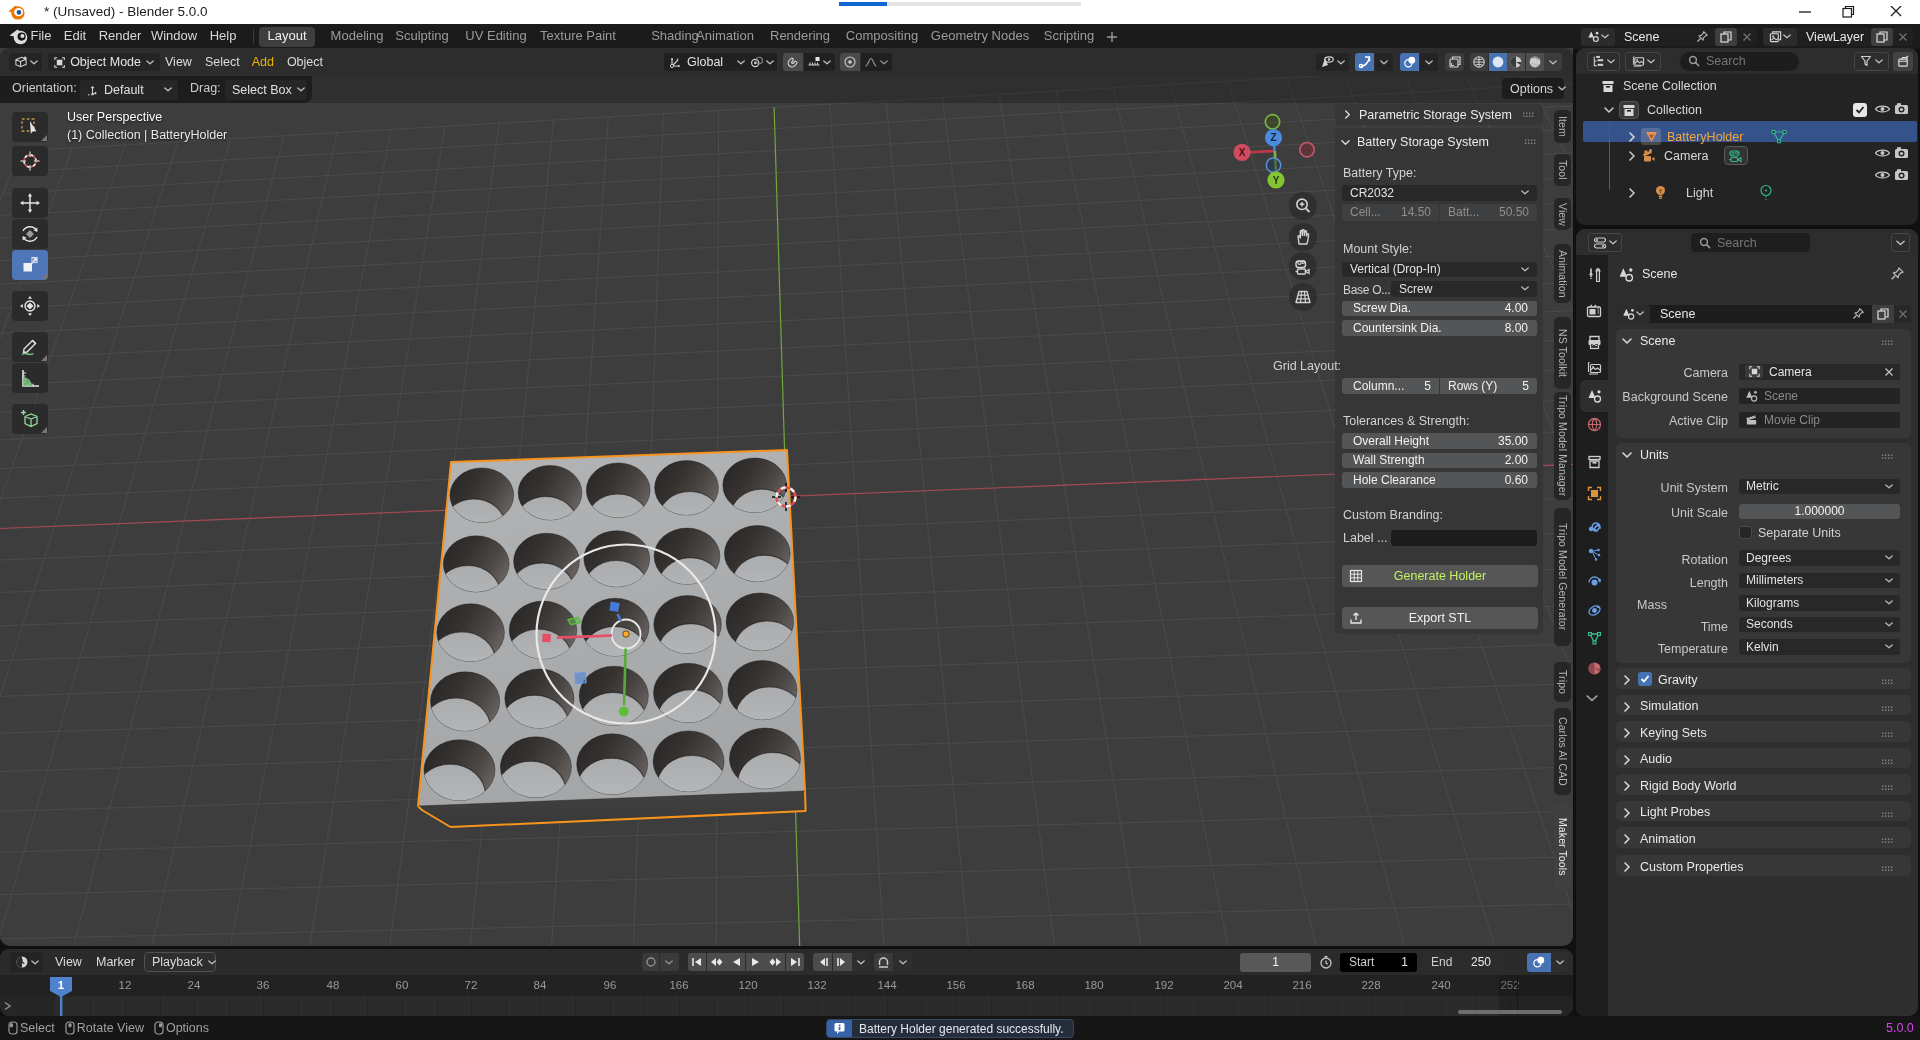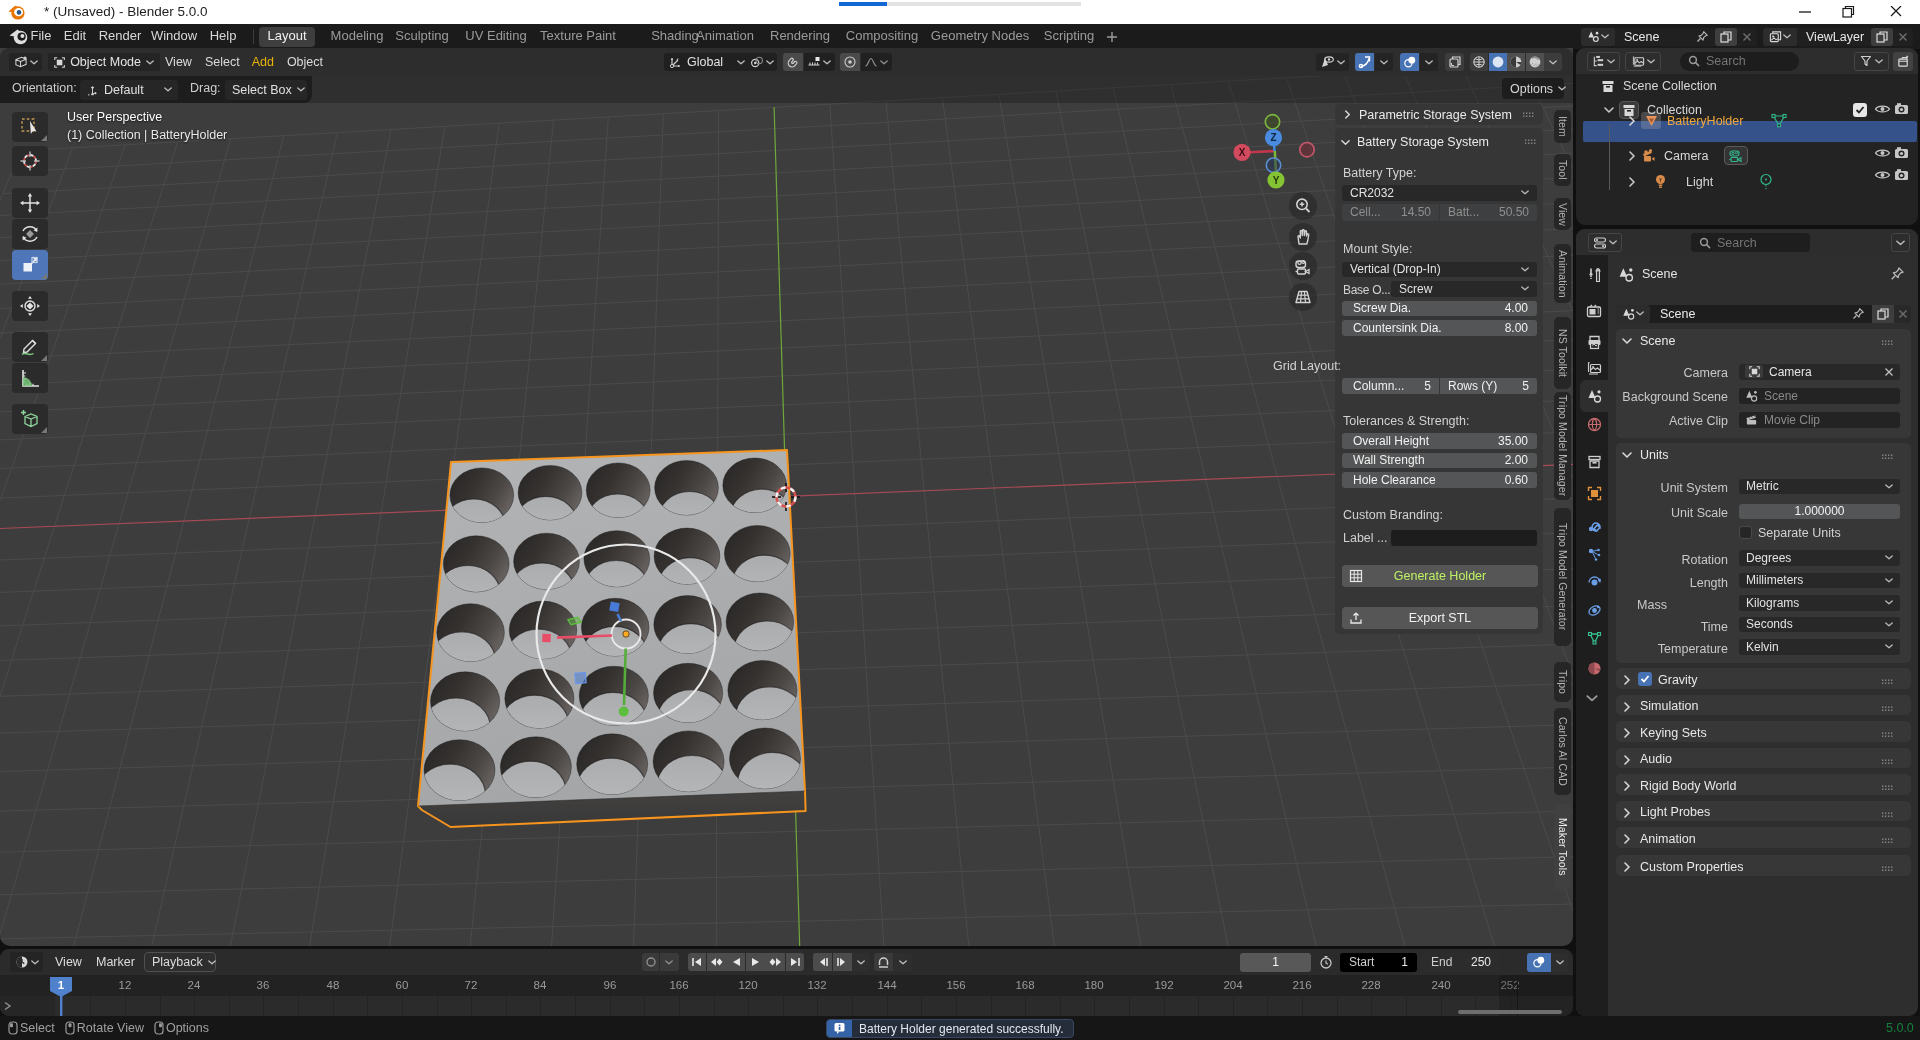--- a/index.html
+++ b/index.html
@@ -916,21 +916,21 @@
         <circle cx="8.5" cy="6" r="2" fill="#c6c6c6"></circle>
       </svg></div>
 <div class="ab" style="left:318px;top:120px"><svg width="15" height="13" viewBox="0 0 15 13">
         <rect x="1" y="3" width="13" height="9" rx="1.5" fill="#c6c6c6"></rect>
         <circle cx="7.5" cy="7.5" r="3" fill="#232323"></circle>
         <circle cx="7.5" cy="7.5" r="1.6" fill="#c6c6c6"></circle>
         <rect x="3" y="1.2" width="4" height="2" fill="#c6c6c6"></rect>
       </svg></div>
 <div class="ab" style="left:7px;top:73px;width:334px;height:21px;background:#35528a;border-radius:2px"></div>
 <div class="ab" style="left:33px;top:76px;width:1px;height:66px;background:#5a5a5a"></div>
-<div class="ab fx" style="left:51px;top:64px;gap:4px">
+<div class="ab fx" style="left:51px;top:80px;gap:4px">
       <svg width="10" height="10" viewBox="0 0 10 10" style="flex:none">
         <path d="M3 1 L7 5 L3 9" fill="none" stroke="#d8d8d8" stroke-width="1.6" stroke-linecap="round" stroke-linejoin="round"></path>
       </svg>
  <div class="fx" style="width:20px;height:17px;background:rgba(190,190,190,0.25);border-radius:3px;justify-content:center">
   <svg width="13" height="12" viewBox="0 0 13 12">
           <path d="M1 1 H12 L6.5 11 Z" fill="#e9935c"></path>
           <path d="M4 3.5 H9 L6.5 8 Z" fill="#a15c2e"></path>
         </svg>
       </div>
  <span style="font-size:12.5px;color:#f2a83c;margin-left:2px">BatteryHolder</span>
@@ -957,21 +957,21 @@
   <svg width="16" height="14" viewBox="0 0 16 14">
           <rect x="2" y="2" width="9" height="5" rx="2.2" fill="none" stroke="#31b58c" stroke-width="1.2"></rect>
           <circle cx="5" cy="4.5" r="1.2" fill="none" stroke="#31b58c" stroke-width="1"></circle>
           <circle cx="8.5" cy="3.8" r="1" fill="none" stroke="#31b58c" stroke-width="1"></circle>
           <rect x="3" y="8.5" width="6.5" height="4" rx="0.8" fill="none" stroke="#31b58c" stroke-width="1.2"></rect>
           <path d="M10 10.5 L13 8.8 V12.4 Z" fill="none" stroke="#31b58c" stroke-width="1.1"></path>
           <path d="M1.2 10.5 H3" stroke="#31b58c" stroke-width="1.1"></path>
         </svg>
       </div>
 </div>
-<div class="ab fx" style="left:51px;top:125px;gap:16px">
+<div class="ab fx" style="left:51px;top:136px;gap:16px">
       <svg width="10" height="10" viewBox="0 0 10 10" style="flex:none">
         <path d="M3 1 L7 5 L3 9" fill="none" stroke="#c8c8c8" stroke-width="1.6" stroke-linecap="round" stroke-linejoin="round"></path>
       </svg>
  <svg width="15" height="15" viewBox="0 0 15 15">
         <circle cx="7.5" cy="5.5" r="4.5" fill="#d98c4a"></circle>
         <path d="M5.5 10.5 H9.5 L9 12 H6 Z" fill="#d98c4a"></path>
         <rect x="6" y="12.5" width="3" height="1.4" fill="#d98c4a"></rect>
         <path d="M6 5 H9 M7.5 5 V8" stroke="#6b4526" stroke-width="1"></path>
       </svg>
  <span style="font-size:12.5px;color:#d8d8d8;margin-left:2px">Light</span>
@@ -1612,12 +1612,12 @@
  <div class="fx" style="width:25px;height:19px;background:#3563a8;justify-content:center">
   <svg width="13" height="13" viewBox="0 0 13 13">
         <rect x="1.5" y="1" width="10" height="8.5" rx="1.5" fill="#fff"></rect>
         <path d="M4 9.5 L4 12 L6.5 9.5" fill="#fff"></path>
         <rect x="5.7" y="2.6" width="1.7" height="1.7" fill="#3563a8"></rect>
         <rect x="5.7" y="5" width="1.7" height="3" fill="#3563a8"></rect>
       </svg>
     </div>
  <span style="margin-left:7px;font-size:12px;color:#e4e8ee">Battery Holder generated successfully.</span>
 </div>
-<div class="ab" style="left:1886px;top:1021px;font-size:12.5px;color:#15803d">5.0.0</div>
+<div class="ab" style="left:1886px;top:1021px;font-size:12.5px;color:#d946ef">5.0.0</div>
 </body></html>

